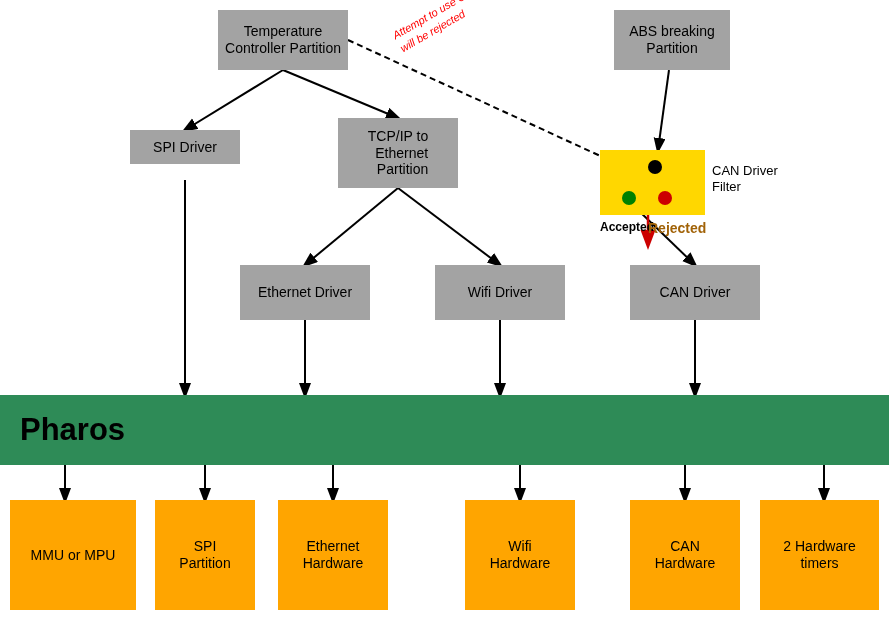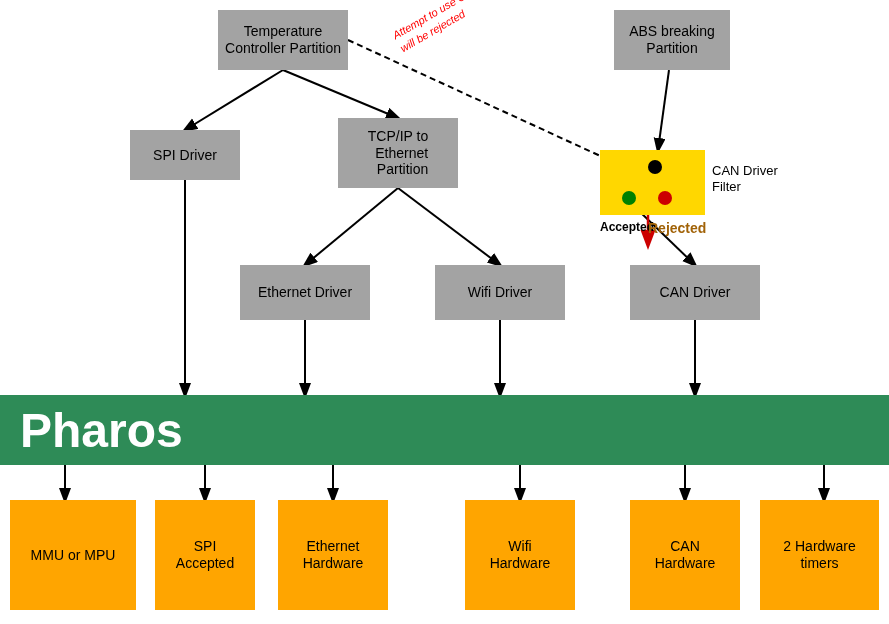--- a/index.html
+++ b/index.html
@@ -65,22 +65,22 @@
     
     .pharos-band {
       position: absolute;
       background: #2E8B57;
       display: flex;
       align-items: center;
       padding-left: 20px;
     }
 
     .pharos-label {
-      color: #ffffff;
-      font-size: 48px;
+      color: #000000;
+      font-size: 31px;
       font-weight: bold;
     }
 
     
     .arrows-svg {
       position: absolute;
       top: 0;
       left: 0;
       width: 889px;
       height: 624px;
@@ -185,21 +185,21 @@
   <div class="cyan-box" style="left:218px; top:10px; width:130px; height:60px;">
     <span style="white-space:pre-line; text-align:center;">Temperature
 Controller Partition</span>
   </div>
 
   <div class="cyan-box" style="left:604px; top:10px; width:116px; height:60px;margin-left:10px;">
     <span style="white-space:pre-line; text-align:center;">ABS breaking
 Partition</span>
   </div>
 
-  <div class="cyan-box" style="left:130px; top:130px; width:110px; height:50px;">
+  <div class="cyan-box" style="left:130px; top:130px; width:110px; height:34px;">
     <span>SPI Driver</span>
   </div>
 
   <div class="cyan-box" style="left:338px; top:118px; width:120px; height:70px;">
     <span style="white-space:pre-line; text-align:right;">TCP/IP to
 Ethernet
 Partition</span>
   </div>
 
   <div class="yellow-box" style="left:600px; top:150px; width:105px; height:65px;">
@@ -239,21 +239,21 @@
   <div class="pharos-band" style="left:0px; top:395px; width:889px; height:70px;">
     <span class="pharos-label">Pharos</span>
   </div>
 
   <div class="orange-box" style="left:10px; top:500px; width:126px; height:110px;">
     <span>MMU or MPU</span>
   </div>
 
   <div class="orange-box" style="left:155px; top:500px; width:100px; height:110px;">
     <span style="white-space:pre-line; text-align:center;">SPI
-Accepted</span>
+Partition</span>
   </div>
 
   <div class="orange-box" style="left:278px; top:500px; width:110px; height:110px;">
     <span style="white-space:pre-line; text-align:center;">Ethernet
 Hardware</span>
   </div>
 
   <div class="orange-box" style="left:465px; top:500px; width:110px; height:110px;">
     <span style="white-space:pre-line; text-align:center;">Wifi
 Hardware</span>

